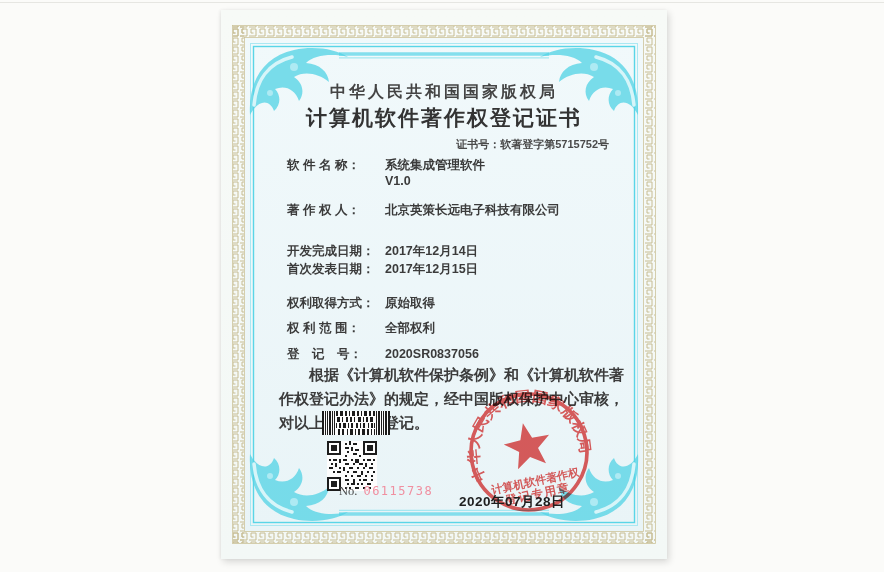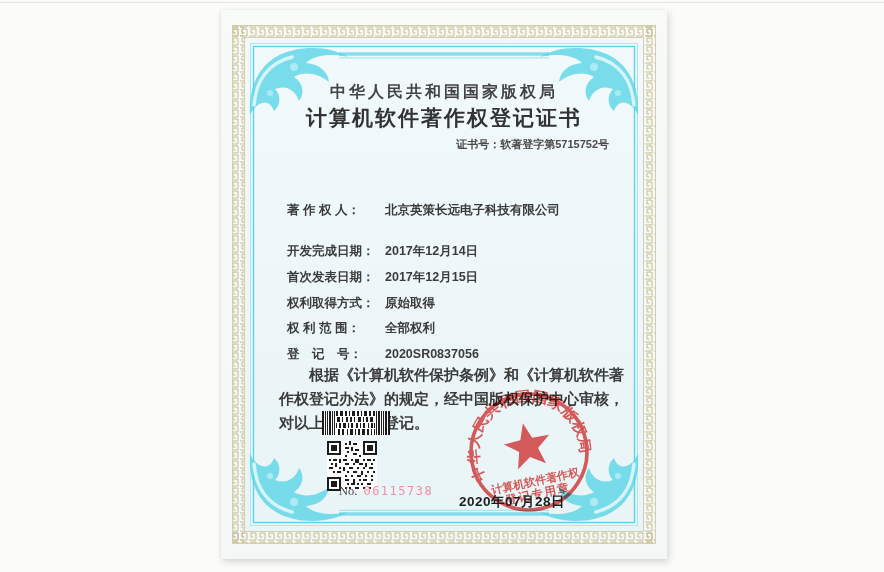--- a/index.html
+++ b/index.html
@@ -80,27 +80,31 @@
     <use href="#flo" transform="translate(419,31) scale(-1,1)"></use>
     <use href="#flo" transform="translate(27,518) scale(1,-1)"></use>
     <use href="#flo" transform="translate(419,518) scale(-1,-1)"></use>
   </svg>
 
   <div class="content">
     <div class="title1">中华人民共和国国家版权局</div>
     <div class="title2">计算机软件著作权登记证书</div>
     <div class="certno"><span>证书号：</span><span>软著登字第5715752号</span></div>
 
+    <div class="row" style="top:148px">
+      <span class="flabel">软 件 名 称：</span><span class="fvalue">系统集成管理软件</span>
+      <div class="fvalue2">V1.0</div>
+    </div>
     <div class="row" style="top:193px">
       <span class="flabel">著 作 权 人：</span><span class="fvalue">北京英策长远电子科技有限公司</span>
     </div>
     <div class="row" style="top:234px">
       <span class="flabel">开发完成日期：</span><span class="fvalue">2017年12月14日</span>
     </div>
-    <div class="row" style="top:260px">
+    <div class="row" style="top:252px">
       <span class="flabel">首次发表日期：</span><span class="fvalue">2017年12月15日</span>
     </div>
     <div class="row" style="top:311px">
       <span class="flabel">权 利 范 围：</span><span class="fvalue">全部权利</span>
     </div>
     <div class="row" style="top:286px">
       <span class="flabel">权利取得方式：</span><span class="fvalue">原始取得</span>
     </div>
     <div class="row" style="top:337px">
       <span class="flabel">登　记　号：</span><span class="fvalue">2020SR0837056</span>

